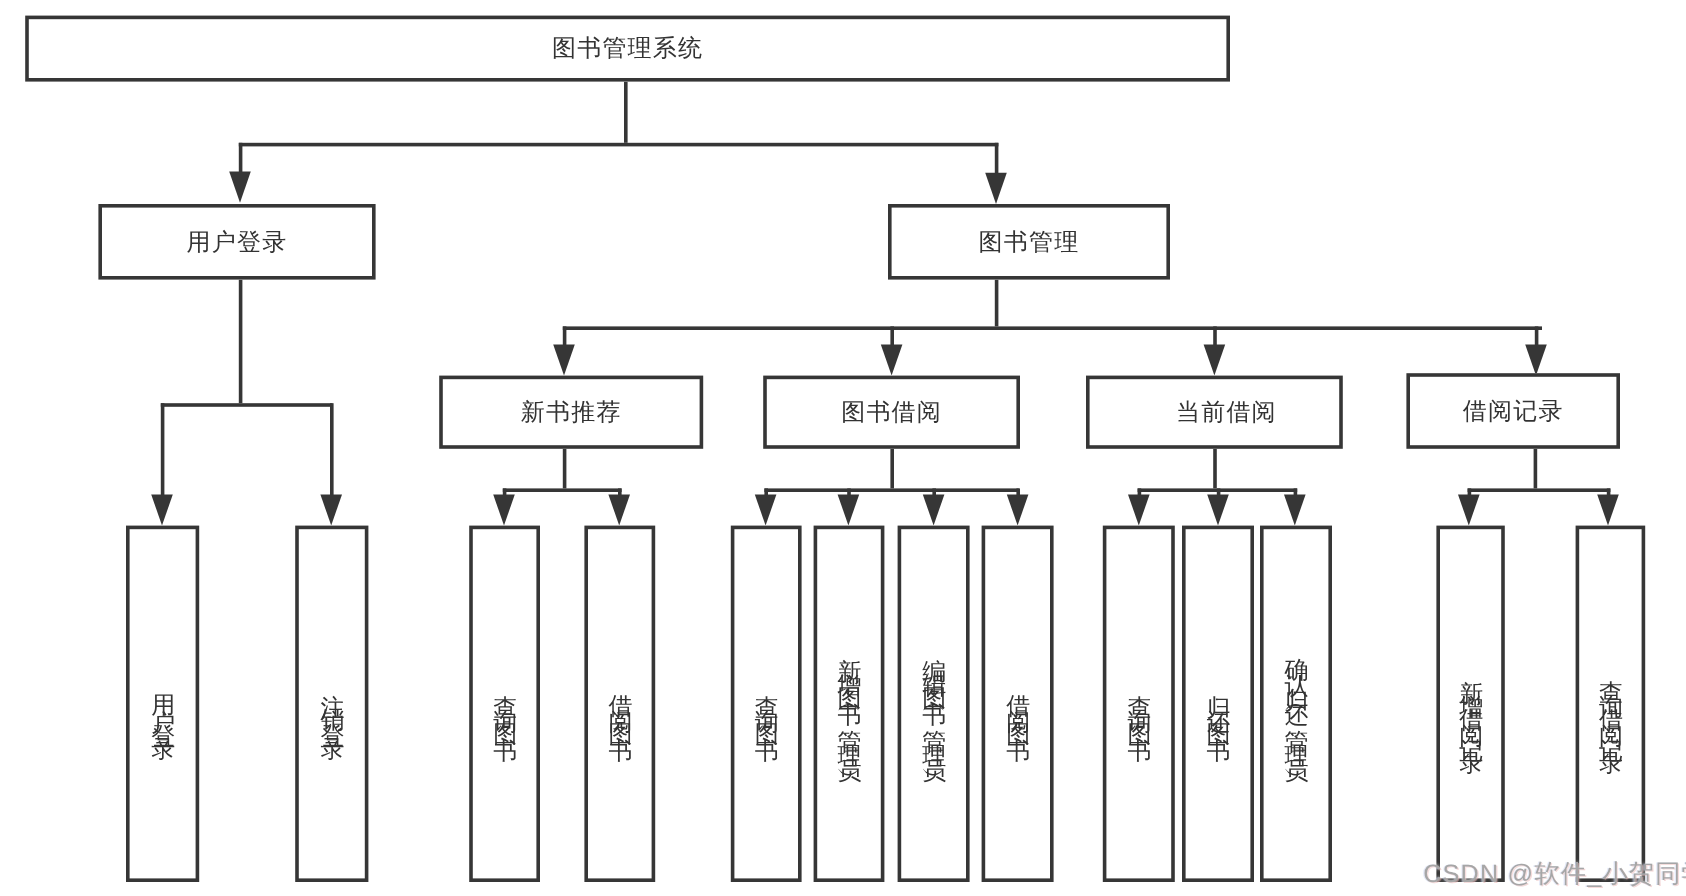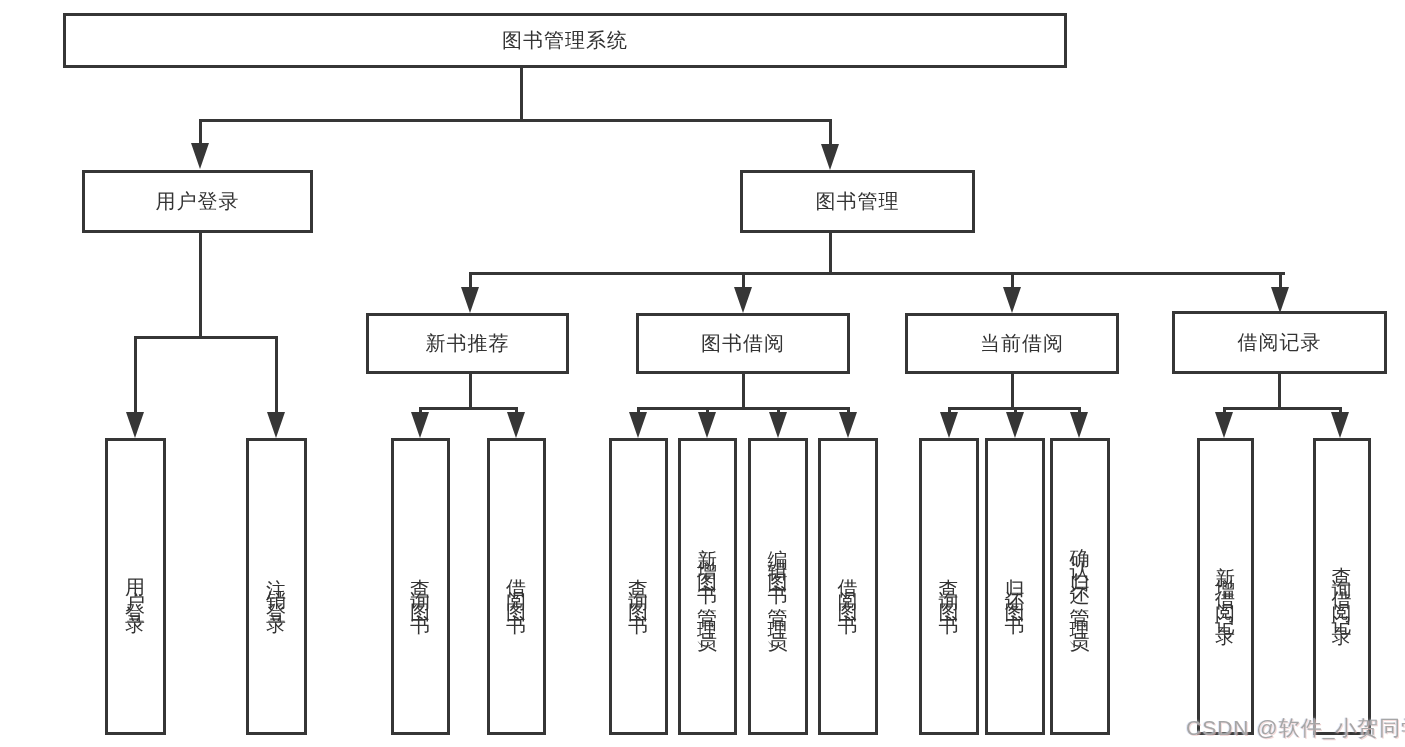--- a/index.html
+++ b/index.html
@@ -37,21 +37,21 @@
     font-size:21px;color:var(--watermark);letter-spacing:1px;
     text-shadow:0 0 3px rgba(255,255,255,.95),1px 1px 0 rgba(226,150,150,.45),-1px 0 0 rgba(150,170,230,.35);
     white-space:nowrap;
   }
 </style>
 </head>
 <body>
 
 <div class="canvas">
 
-  <div class="box" style="left:21px;top:13px;width:1004px;height:55px;margin-left:42px;">图书管理系统</div>
+  <div class="box" style="left:21px;top:13px;width:1004px;height:55px;">图书管理系统</div>
 
   <div class="vline" style="left:520px;top:68px;height:51px;"></div>
   <div class="hline" style="left:199px;top:119px;width:633px;"></div>
   <div class="vline" style="left:199px;top:119px;height:26px;"></div>
   <div class="arrowhead" style="left:191px;top:143px;"></div>
   <div class="vline" style="left:829px;top:119px;height:27px;"></div>
   <div class="arrowhead" style="left:821px;top:144px;"></div>
 
   <div class="box" style="left:82px;top:170px;width:231px;height:63px;">用户登录</div>
   <div class="box" style="left:740px;top:170px;width:235px;height:63px;">图书管理</div>
@@ -67,24 +67,24 @@
   <div class="hline" style="left:469px;top:272px;width:816px;"></div>
   <div class="vline" style="left:469px;top:272px;height:17px;"></div>
   <div class="arrowhead" style="left:461px;top:287px;"></div>
   <div class="vline" style="left:742px;top:272px;height:17px;"></div>
   <div class="arrowhead" style="left:734px;top:287px;"></div>
   <div class="vline" style="left:1011px;top:272px;height:17px;"></div>
   <div class="arrowhead" style="left:1003px;top:287px;"></div>
   <div class="vline" style="left:1279px;top:272px;height:17px;"></div>
   <div class="arrowhead" style="left:1271px;top:287px;"></div>
 
-  <div class="box" style="left:366px;top:313px;width:203px;height:61px;">新书推荐</div>
+  <div class="box" style="left:366px;top:313px;width:220px;height:61px;">新书推荐</div>
   <div class="box" style="left:636px;top:313px;width:214px;height:61px;">图书借阅</div>
   <div class="box" style="left:905px;top:313px;width:214px;height:61px;padding-left:20px;">当前借阅</div>
-  <div class="box" style="left:1172px;top:311px;width:215px;height:63px;">借阅记录</div>
+  <div class="box" style="left:1172px;top:311px;width:178px;height:63px;">借阅记录</div>
 
   <div class="vline" style="left:469px;top:374px;height:33px;"></div>
   <div class="hline" style="left:419px;top:407px;width:99px;"></div>
   <div class="vline" style="left:419px;top:407px;height:7px;"></div>
   <div class="arrowhead" style="left:411px;top:412px;"></div>
   <div class="vline" style="left:515px;top:407px;height:7px;"></div>
   <div class="arrowhead" style="left:507px;top:412px;"></div>
 
   <div class="vline" style="left:742px;top:374px;height:33px;"></div>
   <div class="hline" style="left:637px;top:407px;width:212px;"></div>

